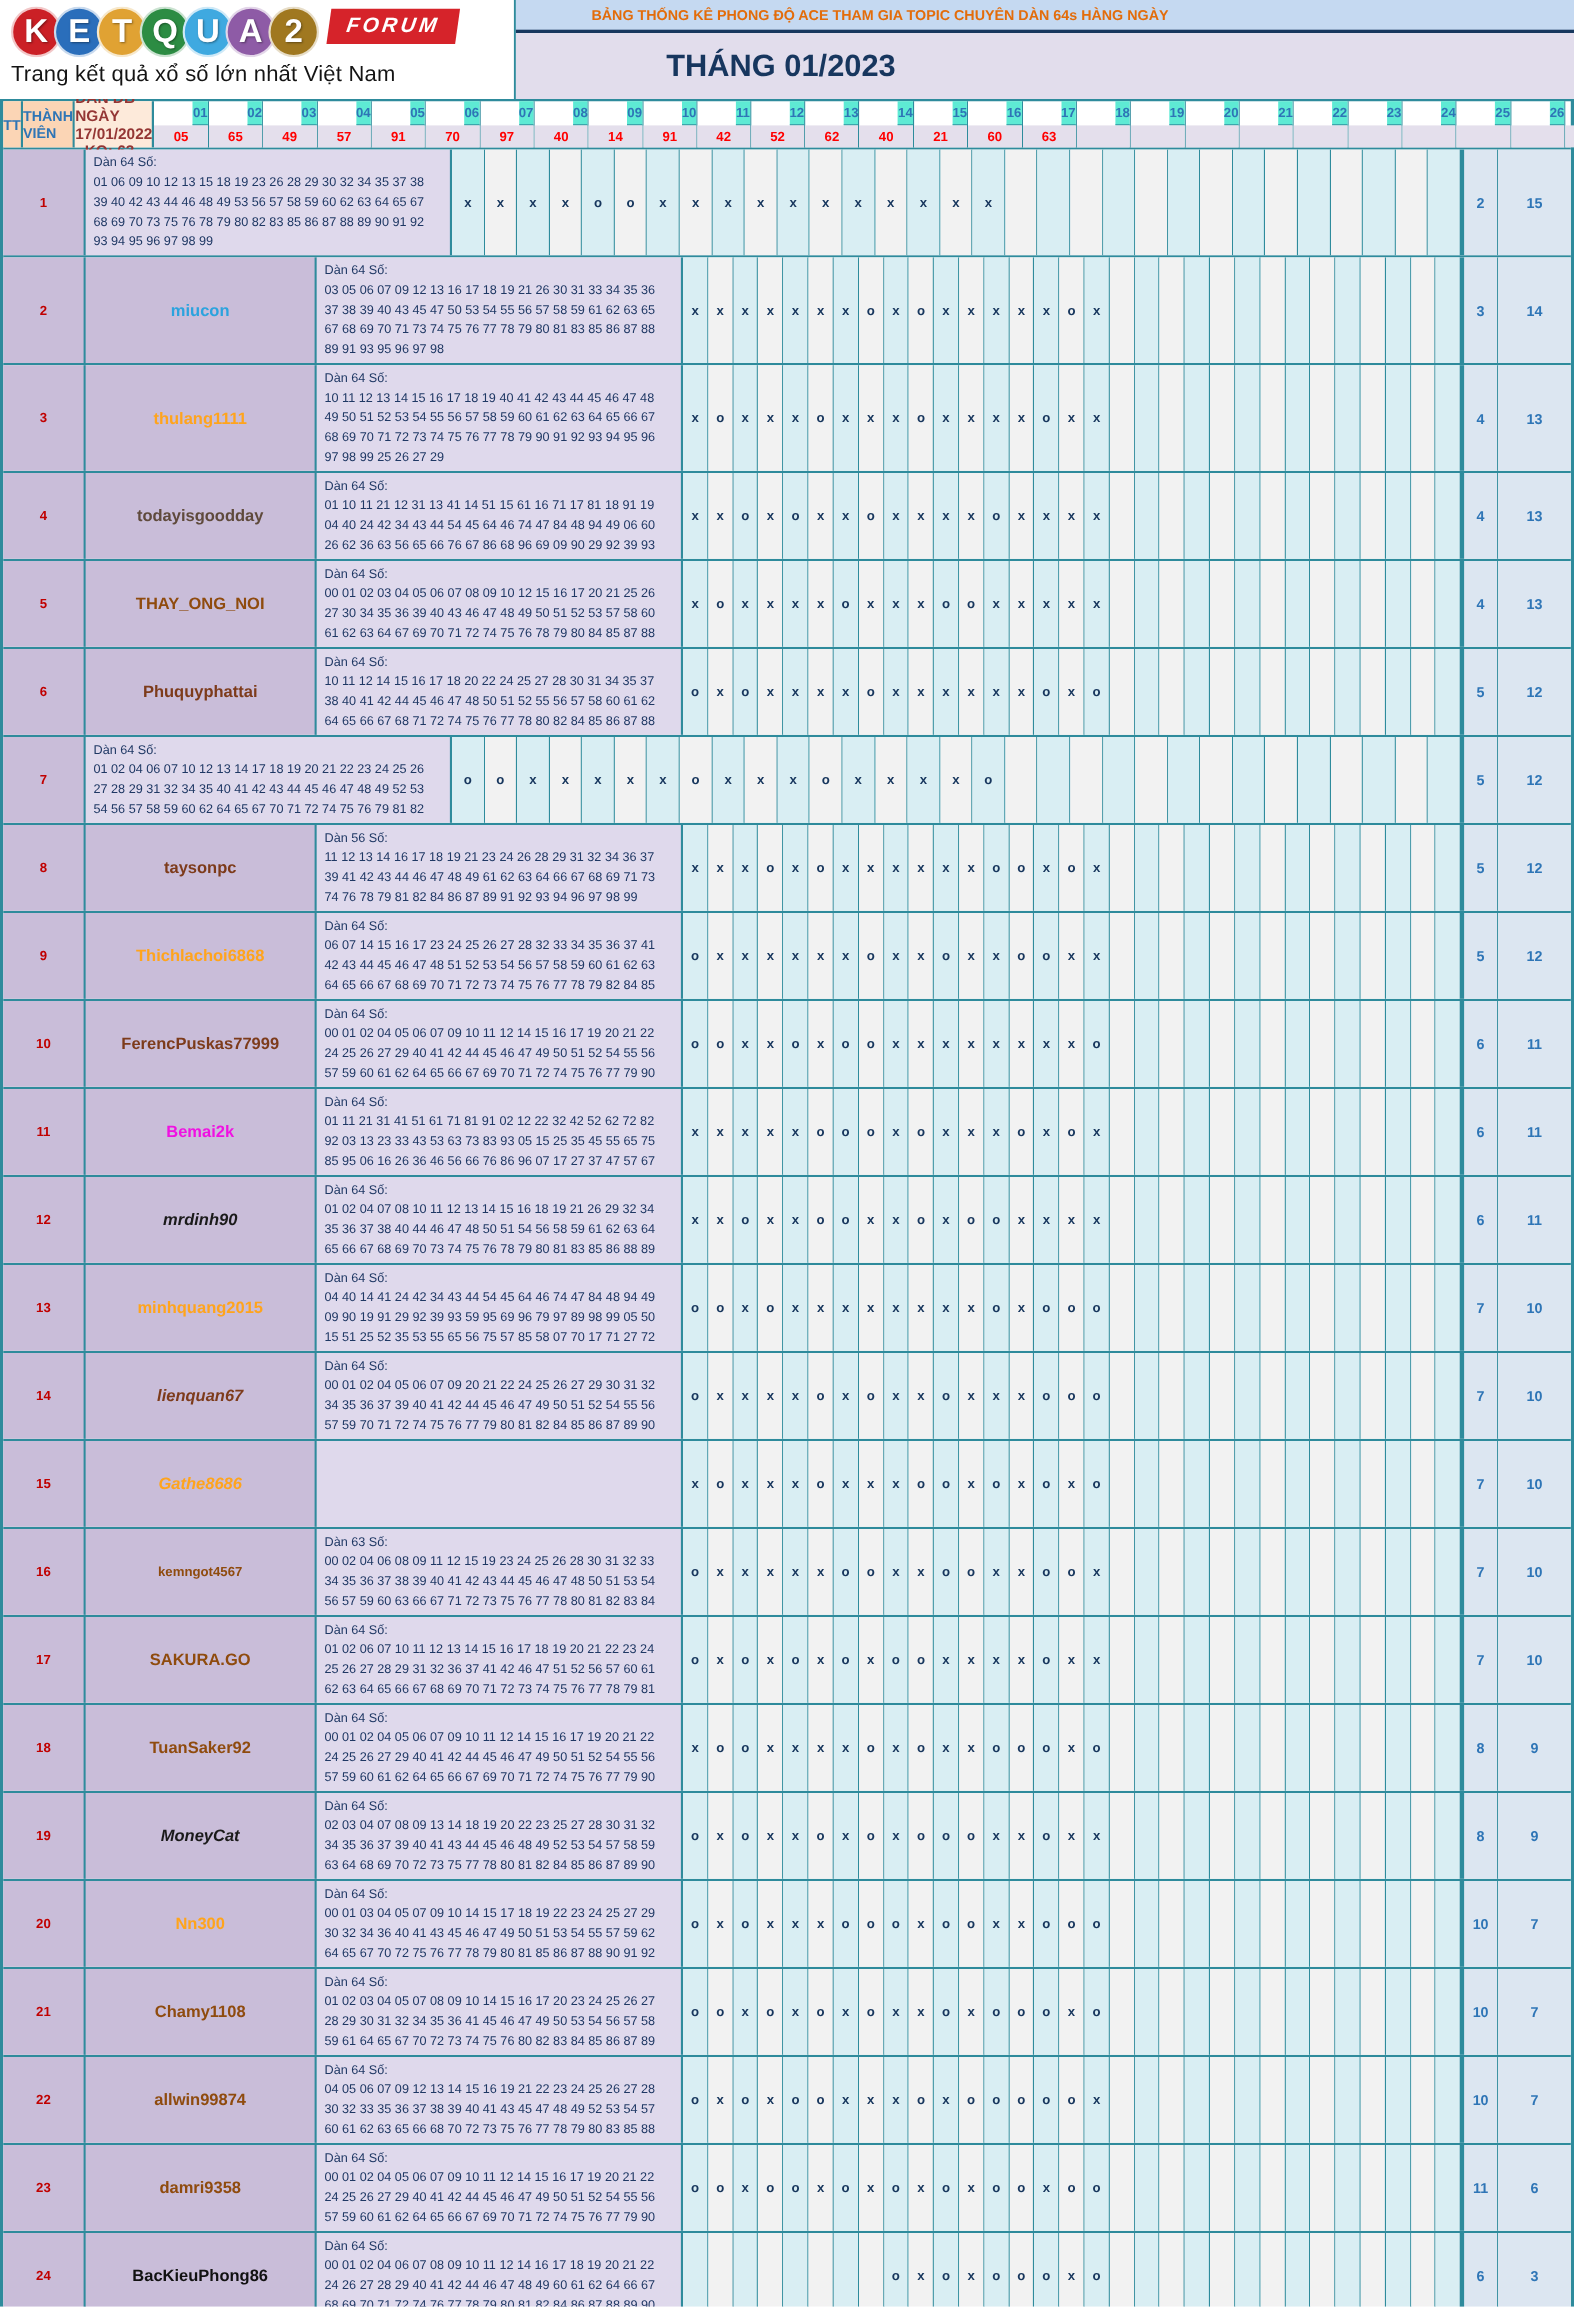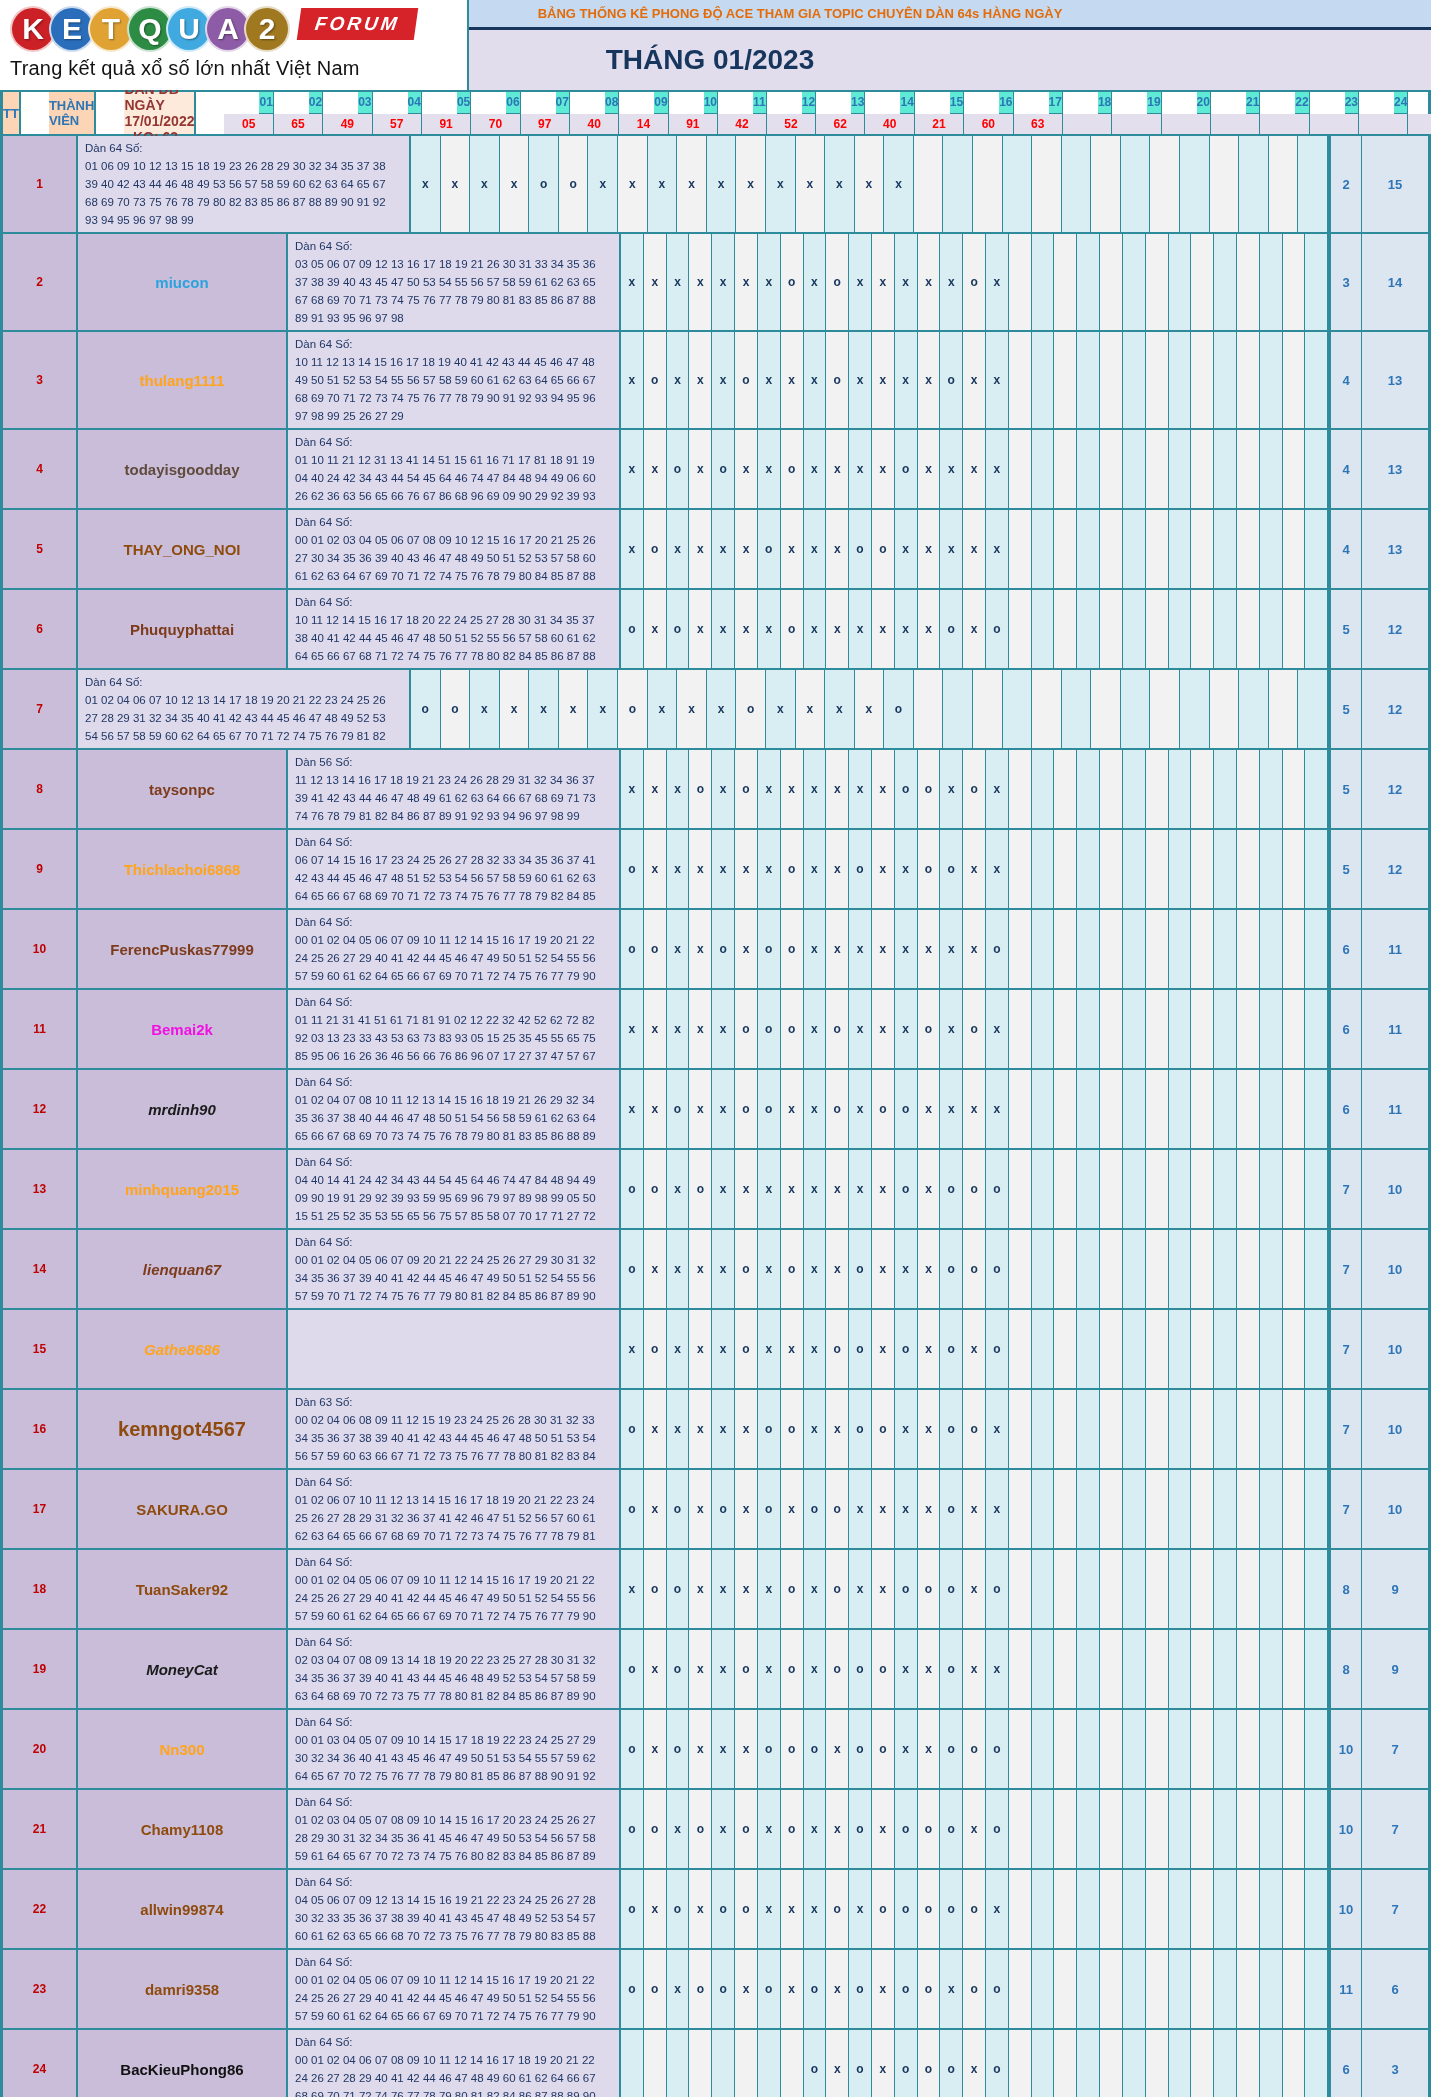--- a/index.html
+++ b/index.html
@@ -22,21 +22,21 @@
 
   .banners { flex: 1; display: flex; flex-direction: column; border-left: 2px solid #2e8b9c; }
   .banner1 { height: 30px; background: #c5d9f1; color: #e36c0a; font-weight: bold; font-size: 13px;
              display: flex; align-items: center; justify-content: center; padding-right: 300px;
              border-bottom: 3px solid #17375e; }
   .banner2 { flex: 1; background: #e2ddec; color: #17365e; font-weight: bold; font-size: 28px;
              display: flex; align-items: center; justify-content: center; padding-right: 480px; }
 
   
   .board { border: 3px solid #2e8b9c; border-top: 2px solid #2e8b9c; }
-  .hrow { display: flex; height: 42px; gap: 28px; }
+  .hrow { display: flex; height: 42px; }
   .hcell { display: flex; align-items: center; justify-content: center; font-weight: bold; }
   .h-tt   { width: 75px;  background: #fbd5b5; color: #2e75b6; font-size: 13px; border-right: 2px solid #2e8b9c; }
   .h-name { width: 210px; background: #fbd5b5; color: #2e75b6; font-size: 13px; border-right: 2px solid #2e8b9c; }
   .h-dan  { width: 333px; background: #fdeada; color: #943634; font-size: 14px; border-right: 2px solid #2e8b9c; }
   .h-days { flex: 1; display: flex; }
   .h-day  { flex: 1; display: flex; flex-direction: column; border-right: 1px solid #2e8b9c; }
   .h-day:last-child { border-right: none; }
   .h-day-num { flex: 1; background: #5eead4; color: #2e75b6; font-weight: bold; font-size: 12px;
                display: flex; align-items: center; justify-content: center; border-bottom: 1px solid #2e8b9c; margin-left: 35px; }
   .h-day-val { flex: 1; background: #e4dfec; color: #ff0000; font-weight: bold; font-size: 12px;
@@ -892,21 +892,21 @@
             <div class="c-day even"></div>
             <div class="c-day odd"></div>
             <div class="c-day even"></div>
             <div class="c-day odd"></div>
           </div>
     <div class="c-miss">7</div>
     <div class="c-hit">10</div>
   </div>
         <div class="row">
     <div class="c-tt">16</div>
-    <div class="c-name" style="color: rgb(143, 75, 14); font-size: 20px;">kemngot4567</div>
+    <div class="c-name" style="color: rgb(143, 75, 14); font-size: 12px;">kemngot4567</div>
     <div class="c-nums">
       <div class="dan-label">Dàn 63 Số:</div>
     <div class="num-line">00 02 04 06 08 09 11 12 15 19 23 24 25 26 28 30 31 32 33</div>
             <div class="num-line">34 35 36 37 38 39 40 41 42 43 44 45 46 47 48 50 51 53 54</div>
             <div class="num-line">56 57 59 60 63 66 67 71 72 73 75 76 77 78 80 81 82 83 84</div>
           </div>
     <div class="c-days">
             <div class="c-day odd">o</div>
             <div class="c-day even">x</div>
             <div class="c-day odd">x</div>

